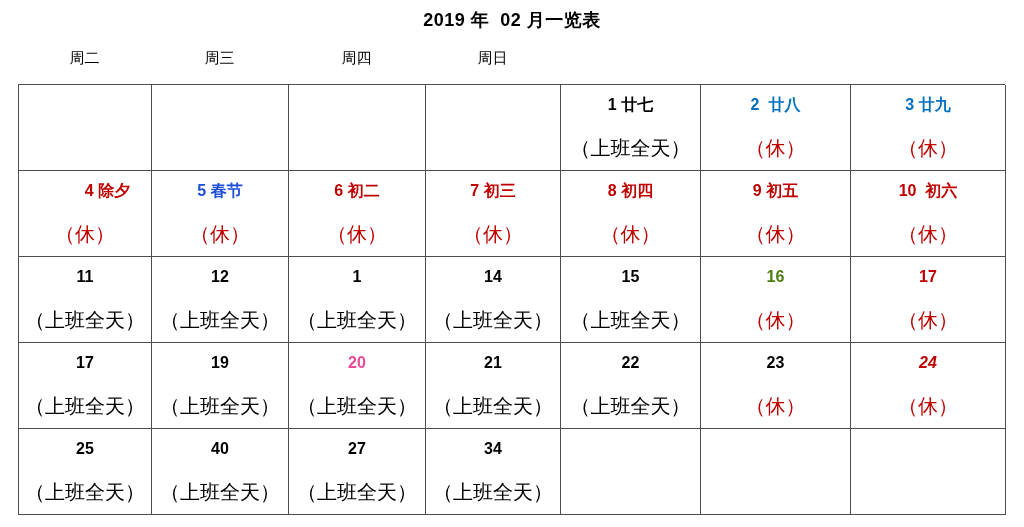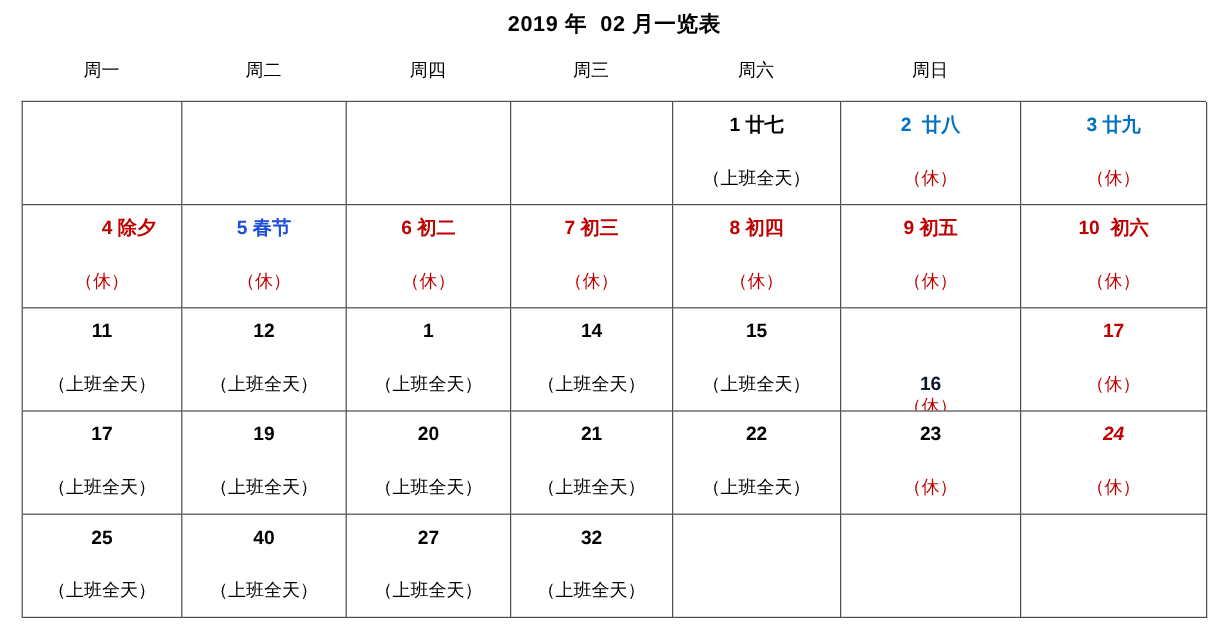--- a/index.html
+++ b/index.html
@@ -61,37 +61,36 @@
     padding: 11px 2px 13px 2px;
     overflow: hidden;
   }
   .day {
     font-size: 16px;
     font-weight: bold;
     white-space: pre;
     line-height: 18px;
   }
   .status {
-    font-size: 15px;
+    font-size: 20px;
     white-space: pre;
     line-height: 17px;
+    font-family: Liberation Serif, serif;
   }
 </style>
 </head>
 <body>
 
 <div class="page">
   <div class="title">2019 年  02 月一览表</div>
 
   <div class="weekday-row">
-      <div class="wd">周一</div>
       <div class="wd">周二</div>
+      <div class="wd">周三</div>
       <div class="wd">周四</div>
-      <div class="wd">周三</div>
-      <div class="wd">周六</div>
       <div class="wd">周日</div>
     </div>
 
   <div class="grid">
       <div class="cell"></div>
       <div class="cell"></div>
       <div class="cell"></div>
       <div class="cell"></div>
       <div class="cell">
         <div class="day" style="color: rgb(0, 0, 0); text-align: center;">1 廿七</div>
@@ -147,37 +146,37 @@
       </div>
       <div class="cell">
         <div class="day" style="color: rgb(0, 0, 0);">14</div>
         <div class="status" style="color: rgb(0, 0, 0);">（上班全天）</div>
       </div>
       <div class="cell">
         <div class="day" style="color: rgb(0, 0, 0);">15</div>
         <div class="status" style="color: rgb(0, 0, 0);">（上班全天）</div>
       </div>
       <div class="cell">
-        <div class="day" style="color: #0f172a; margin-top: 44px;">16</div>
+        <div class="day" style="color: #4d7c0f;">16</div>
         <div class="status" style="color: rgb(192, 0, 0);">（休）</div>
       </div>
       <div class="cell">
         <div class="day" style="color: rgb(192, 0, 0);">17</div>
         <div class="status" style="color: rgb(192, 0, 0);">（休）</div>
       </div>
       <div class="cell">
         <div class="day" style="color: rgb(0, 0, 0);">17</div>
         <div class="status" style="color: rgb(0, 0, 0);">（上班全天）</div>
       </div>
       <div class="cell">
         <div class="day" style="color: rgb(0, 0, 0);">19</div>
         <div class="status" style="color: rgb(0, 0, 0);">（上班全天）</div>
       </div>
       <div class="cell">
-        <div class="day" style="color: #000000;">20</div>
+        <div class="day" style="color: #ec4899;">20</div>
         <div class="status" style="color: rgb(0, 0, 0);">（上班全天）</div>
       </div>
       <div class="cell">
         <div class="day" style="color: rgb(0, 0, 0);">21</div>
         <div class="status" style="color: rgb(0, 0, 0);">（上班全天）</div>
       </div>
       <div class="cell">
         <div class="day" style="color: rgb(0, 0, 0);">22</div>
         <div class="status" style="color: rgb(0, 0, 0);">（上班全天）</div>
       </div>
@@ -195,20 +194,20 @@
       </div>
       <div class="cell">
         <div class="day" style="color: rgb(0, 0, 0);">40</div>
         <div class="status" style="color: rgb(0, 0, 0);">（上班全天）</div>
       </div>
       <div class="cell">
         <div class="day" style="color: rgb(0, 0, 0);">27</div>
         <div class="status" style="color: rgb(0, 0, 0);">（上班全天）</div>
       </div>
       <div class="cell">
-        <div class="day" style="color: rgb(0, 0, 0);">32</div>
+        <div class="day" style="color: rgb(0, 0, 0);">34</div>
         <div class="status" style="color: rgb(0, 0, 0);">（上班全天）</div>
       </div>
       <div class="cell"></div>
       <div class="cell"></div>
       <div class="cell"></div>
     </div>
 </div>
 
 </body></html>

